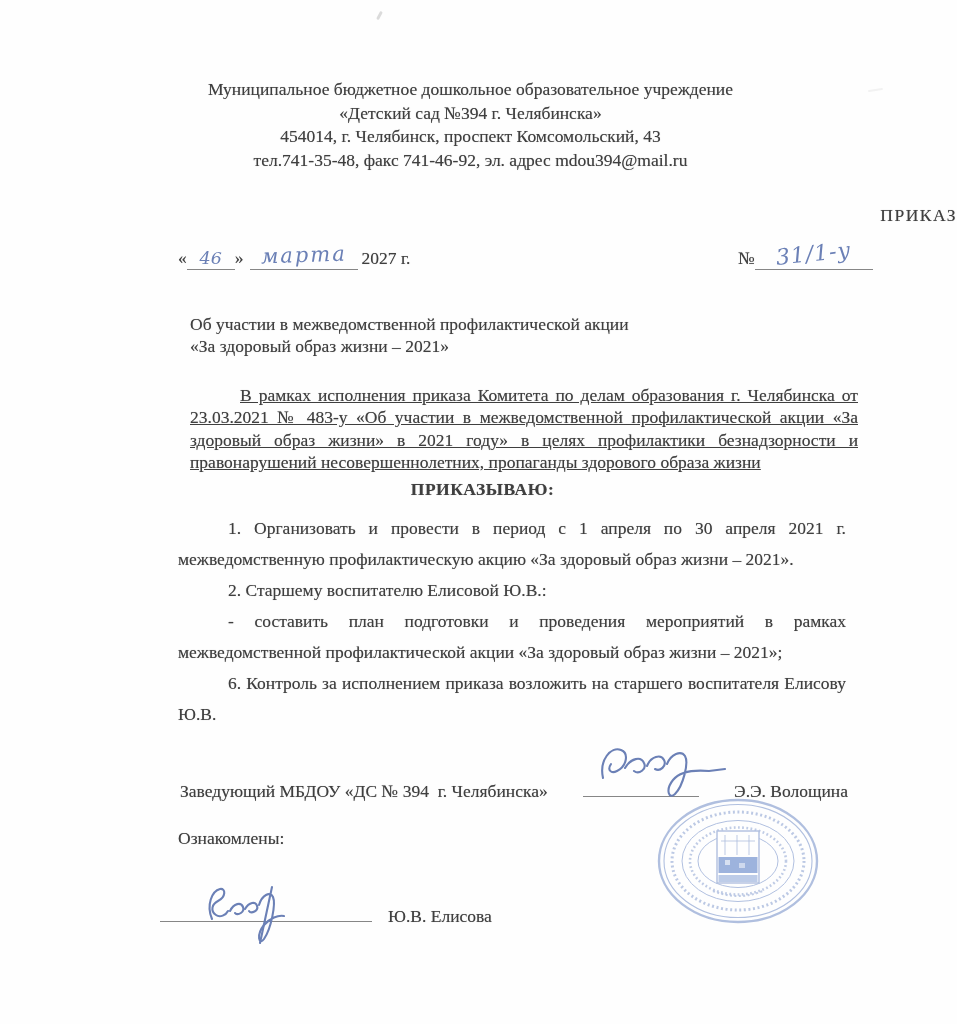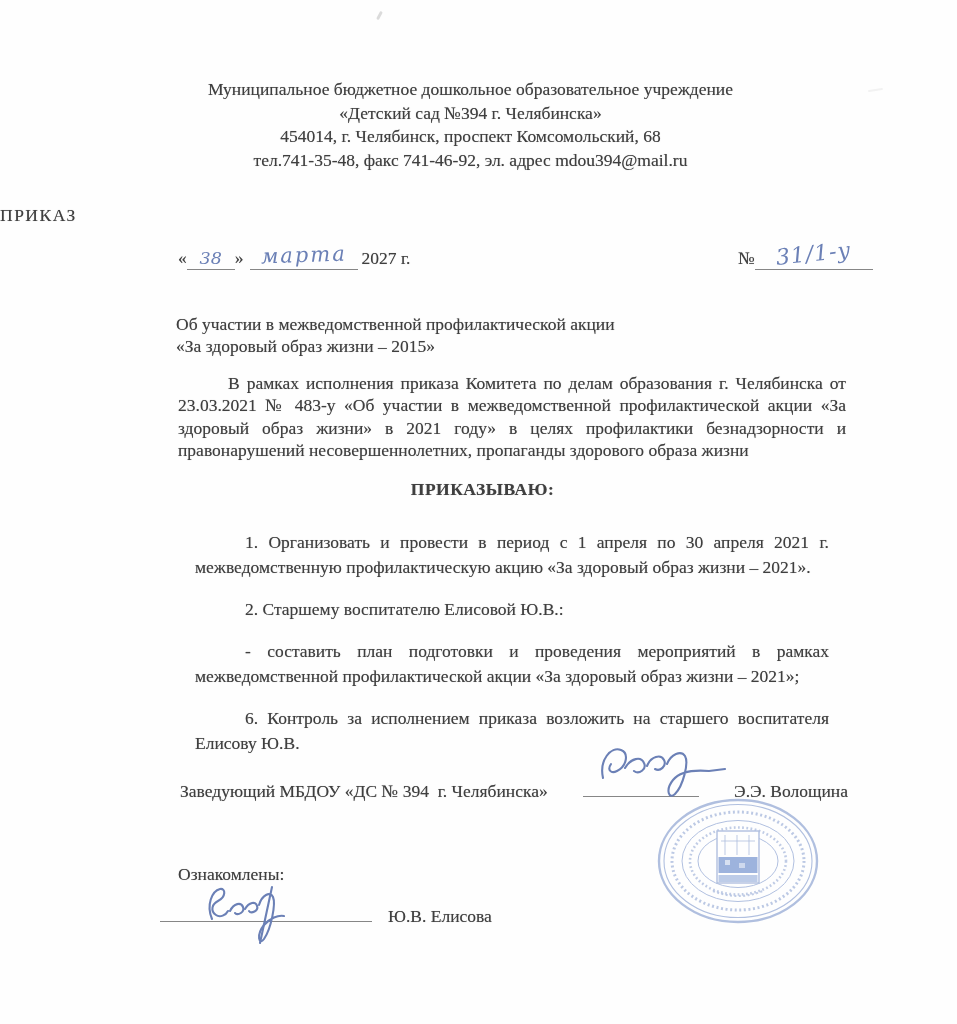--- a/index.html
+++ b/index.html
@@ -18,21 +18,21 @@
   }
   .doc-text { text-shadow: 0 0 0.7px rgba(70,70,70,.55); }
 
   
   .org-header {
     position: absolute; top: 78px; left: 0; right: 16px;
     text-align: center; line-height: 23.5px;
   }
   .doc-title {
     position: absolute; top: 205px; left: 0; right: 0;
-    text-align: left; letter-spacing: 1.5px;
+    text-align: right; letter-spacing: 1.5px;
   }
 
   
   .date-row {
     position: absolute; top: 244px; left: 178px; right: 84px;
     display: flex; justify-content: space-between; align-items: baseline;
   }
   .u-line {
     display: inline-block; text-align: center;
     border-bottom: 1.4px solid var(--line, #868686);
@@ -47,37 +47,37 @@
   }
   .day-line { width: 48px; }
   .month-line { width: 108px; margin-left: 6px; margin-right: 4px; }
   .hw-month { font-size: 21px; letter-spacing: 2px; transform: rotate(-2deg) translateY(-2px); }
   .number-group { white-space: nowrap; }
   .number-line { width: 118px; }
   .hw-number { font-size: 22px; letter-spacing: 1px; transform: rotate(-6deg) translateY(-3px); }
 
   
   .subject {
-    position: absolute; top: 313px; left: 176px;
+    position: absolute; top: 313px; left: 190px;
     line-height: 22.4px;
   }
 
   
   .preamble {
     position: absolute; top: 372px; left: 178px; width: 668px;
-    margin: 0; text-align: justify; text-indent: 50px; line-height: 22.4px;
+    margin: 12px; text-align: justify; text-indent: 50px; line-height: 22.4px; text-decoration: underline;
   }
   .order-heading {
     position: absolute; top: 479px; left: 8px; right: 0;
     text-align: center; font-weight: bold; letter-spacing: .5px;
   }
   .items {
     position: absolute; top: 513px; left: 178px; width: 668px;
   }
-  .items p { margin: 17px; text-align: justify; text-indent: 50px; line-height: 25px; }
+  .items p { margin: 0; text-align: justify; text-indent: 50px; line-height: 31px; }
 
   
   .sig-row {
     position: absolute; top: 776px; left: 180px; width: 668px;
     display: flex; align-items: baseline; z-index: 2; gap: 27px;
   }
   .sig-label { white-space: pre-wrap; }
   .sig-line {
     position: relative; flex: 1; height: 20px; margin-left: 8px; margin-right: 8px;
     border-bottom: 1.4px solid var(--line, #868686);
@@ -86,21 +86,21 @@
   .dir-scribble { left: 14px; top: -38px; }
   .sig-name { white-space: nowrap; }
 
   
   .stamp {
     position: absolute; left: 655px; top: 797px; width: 166px; height: 130px;
     z-index: 1; opacity: .8;
   }
 
   
-  .ack-label { position: absolute; top: 864px; left: 178px; text-align: center; }
+  .ack-label { position: absolute; top: 828px; left: 178px; text-align: center; }
   .ack-row {
     position: absolute; top: 899px; left: 160px;
     display: flex; align-items: baseline;
   }
   .ack-line {
     position: relative; width: 212px; height: 22px;
     border-bottom: 1.4px solid var(--line, #868686);
   }
   .ack-line svg { position: absolute; left: 38px; top: -18px; overflow: visible; }
   .ack-name { margin-left: 16px; }
@@ -116,38 +116,38 @@
 <body>
 
 <div class="page">
 
   <div class="speck speck-a"></div>
   <div class="speck speck-b"></div>
 
   <header class="org-header doc-text">
     <div>Муниципальное бюджетное дошкольное образовательное учреждение</div>
     <div>«Детский сад №394 г. Челябинска»</div>
-    <div>454014, г. Челябинск, проспект Комсомольский, 68</div>
+    <div>454014, г. Челябинск, проспект Комсомольский, 43</div>
     <div>тел.741-35-48, факс 741-46-92,  эл. адрес mdou394@mail.ru</div>
   </header>
 
   <div class="doc-title doc-text">ПРИКАЗ</div>
 
   <div class="date-row">
     <div class="date-left doc-text">
-      <span>«</span><span class="u-line day-line"><span class="hw">38</span></span><span>»</span><span class="u-line month-line"><span class="hw hw-month">марта</span></span><span>2027 г.</span>
+      <span>«</span><span class="u-line day-line"><span class="hw">46</span></span><span>»</span><span class="u-line month-line"><span class="hw hw-month">марта</span></span><span>2027 г.</span>
     </div>
     <div class="number-group doc-text">
       <span>№</span><span class="u-line number-line"><span class="hw hw-number">31/1-у</span></span>
     </div>
   </div>
 
   <div class="subject doc-text">
     <div>Об участии в межведомственной профилактической акции</div>
-    <div>«За здоровый образ жизни – 2015»</div>
+    <div>«За здоровый образ жизни – 2021»</div>
   </div>
 
   <p class="preamble doc-text">В рамках исполнения приказа Комитета по делам образования г. Челябинска от 23.03.2021 № 483-у «Об участии в межведомственной профилактической акции «За здоровый образ жизни» в 2021 году» в целях профилактики безнадзорности и правонарушений несовершеннолетних, пропаганды здорового образа жизни</p>
 
   <div class="order-heading doc-text">ПРИКАЗЫВАЮ:</div>
 
   <div class="items doc-text">
     <p>1. Организовать и провести в период с 1 апреля по 30 апреля 2021 г. межведомственную профилактическую акцию «За здоровый образ жизни – 2021».</p>
     <p>2. Старшему воспитателю Елисовой Ю.В.:</p>
     <p>- составить план подготовки и проведения мероприятий в рамках межведомственной профилактической акции «За здоровый образ жизни – 2021»;</p>

